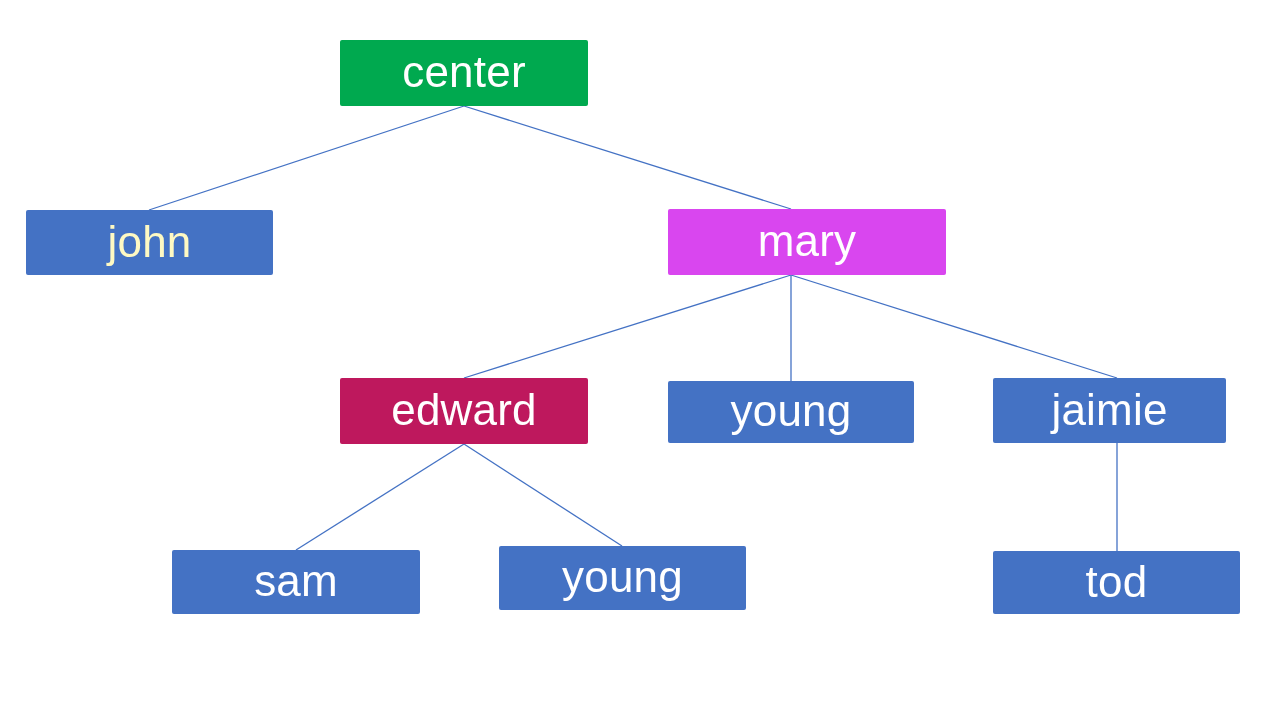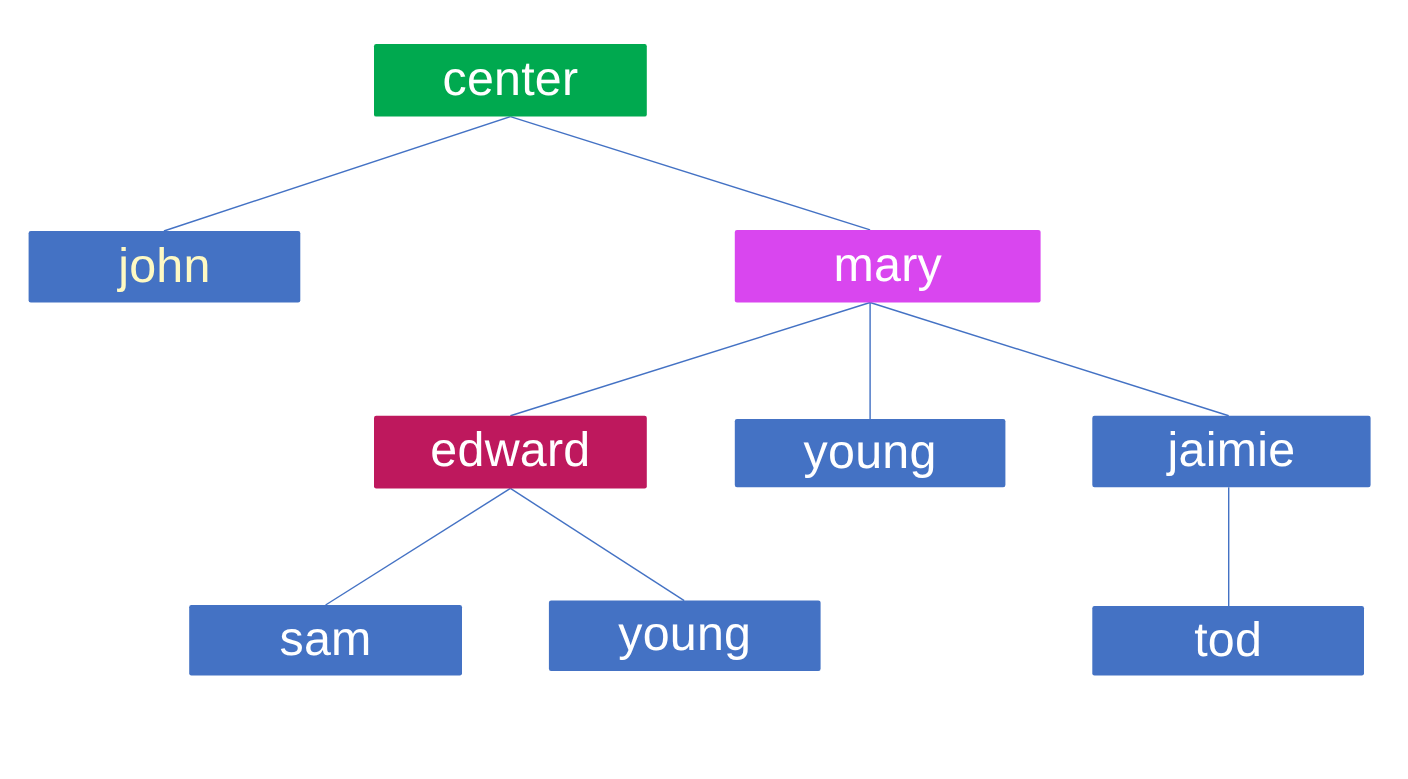--- a/index.html
+++ b/index.html
@@ -70,21 +70,21 @@
       </div>
       <div class="node" style="left: 668px; top: 209px; width: 278px; height: 66px; background: #d946ef; color: rgb(255, 255, 255);">
         <span class="node-label">mary</span>
       </div>
       <div class="node" style="left: 340px; top: 378px; width: 248px; height: 66px; background: #be185d; color: rgb(255, 255, 255);">
         <span class="node-label">edward</span>
       </div>
       <div class="node" style="left: 668px; top: 381px; width: 246px; height: 62px; background: rgb(68, 114, 196); color: rgb(255, 255, 255);">
         <span class="node-label">young</span>
       </div>
-      <div class="node" style="left: 993px; top: 378px; width: 253px; height: 65px; background: rgb(68, 114, 196); color: rgb(255, 255, 255); align-items: center;">
+      <div class="node" style="left: 993px; top: 378px; width: 233px; height: 65px; background: rgb(68, 114, 196); color: rgb(255, 255, 255); align-items: center;">
         <span class="node-label">jaimie</span>
       </div>
       <div class="node" style="left: 172px; top: 550px; width: 248px; height: 64px; background: rgb(68, 114, 196); color: rgb(255, 255, 255); align-items: center;">
         <span class="node-label">sam</span>
       </div>
       <div class="node" style="left: 499px; top: 546px; width: 247px; height: 64px; background: rgb(68, 114, 196); color: rgb(255, 255, 255); align-items: center;">
         <span class="node-label">young</span>
       </div>
       <div class="node" style="left: 993px; top: 551px; width: 247px; height: 63px; background: rgb(68, 114, 196); color: rgb(255, 255, 255); align-items: center;">
         <span class="node-label">tod</span>

